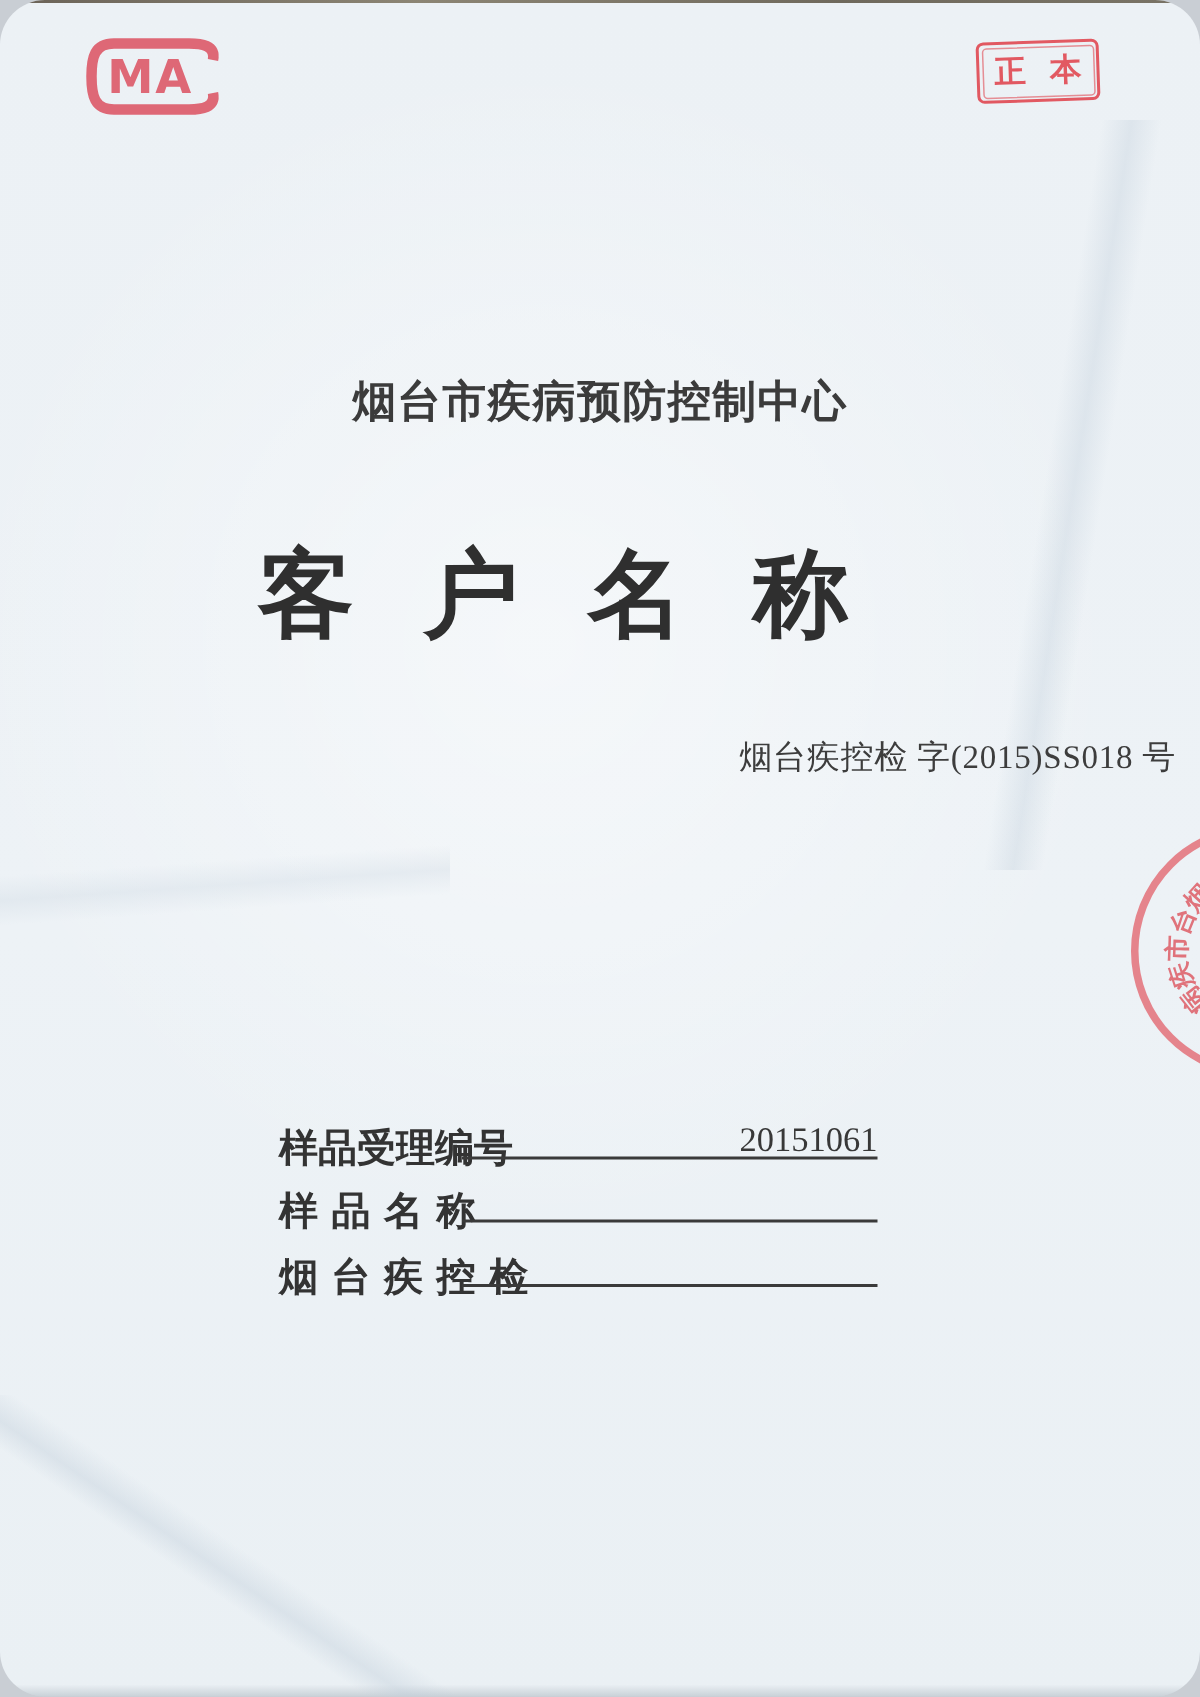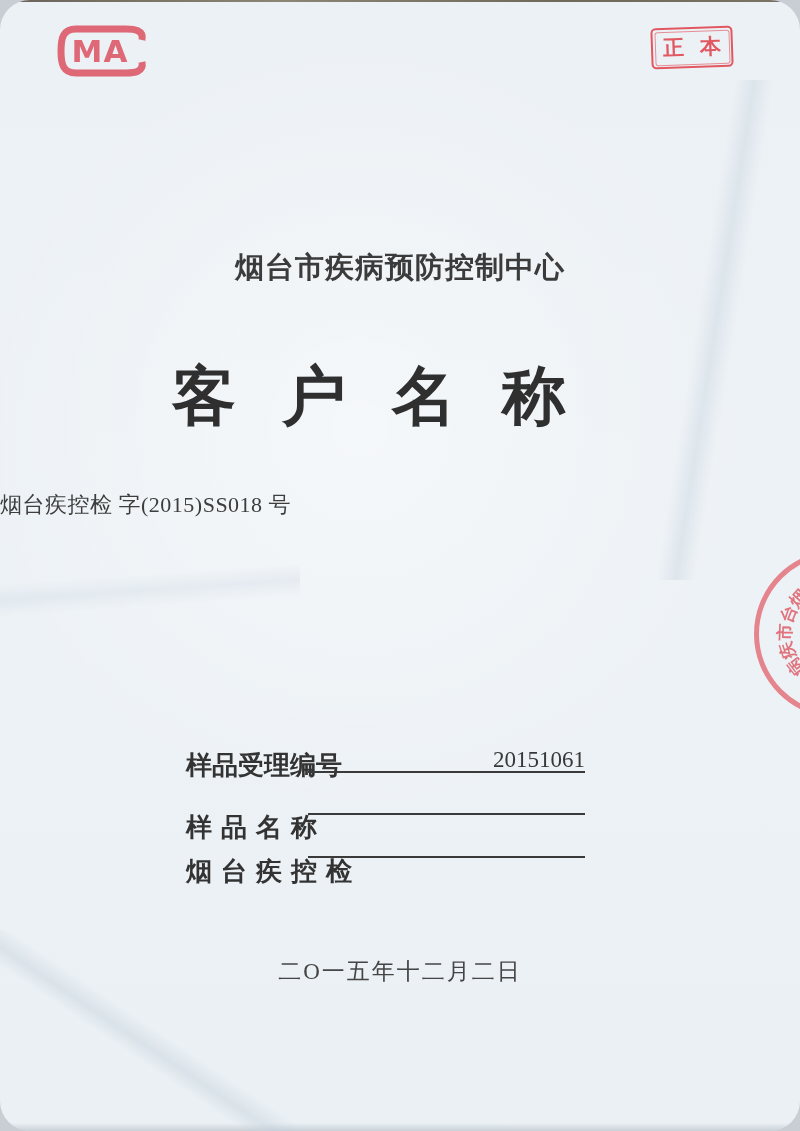--- a/index.html
+++ b/index.html
@@ -49,37 +49,37 @@
 
   
   .org-title{left:0;right:0;top:221px;text-align:center;
     font-size:29px;font-weight:600;color:#3b3b3b;letter-spacing:1px;margin-top:27px;}
 
   
   .report-title{left:172px;top:362px;font-size:64px;font-weight:bold;
     color:#2f2f2f;letter-spacing:46px;white-space:nowrap;line-height:1.1;}
 
   
-  .doc-number{left:0;right:0;top:490px;text-align:left;
+  .doc-number{left:0;right:16px;top:490px;text-align:right;
     font-size:22px;color:#3d3d3d;letter-spacing:.5px;}
 
   
   .seal{left:754px;top:550px;width:158px;height:158px;border-radius:50%;
     border:5px solid rgba(226,95,104,.75);}
   .seal span{position:absolute;left:50%;top:50%;font-size:17px;font-weight:600;
     color:rgba(220,82,92,.8);}
   .seal .c0{transform:translate(-50%,-50%) rotate(-48deg) translate(0,-53px);}
   .seal .c1{transform:translate(-50%,-50%) rotate(-68deg) translate(0,-53px);}
   .seal .c2{transform:translate(-50%,-50%) rotate(-88deg) translate(0,-53px);}
   .seal .c3{transform:translate(-50%,-50%) rotate(-108deg) translate(0,-53px);}
   .seal .c4{transform:translate(-50%,-50%) rotate(-128deg) translate(0,-53px);}
 
   
   .field-label{left:186px;font-size:26px;font-weight:bold;color:#333;white-space:nowrap;}
-  .field-label.spaced{letter-spacing:9px;margin-top:20px;}
+  .field-label.spaced{letter-spacing:9px;}
   .field-line{left:308px;width:277px;height:2px;background:#3a3a3a;}
   .field-value{left:308px;width:277px;text-align:right;font-size:23px;color:#383838;white-space:nowrap;}
 
   .lbl1{top:748px;} .val1{top:747px;} .lin1{top:771px;}
   .lbl2{top:790px;} .val2{top:789px;} .lin2{top:813px;}
   .lbl3{top:834px;} .val3{top:832px;} .lin3{top:856px;}
 
   
   .date-line{left:0;right:0;top:956px;text-align:center;
     font-size:23px;color:#454545;letter-spacing:2px;}
@@ -124,15 +124,14 @@
   <div class="abs field-label lbl1">样品受理编号</div>
   <div class="abs field-value val1">20151061</div>
   <div class="abs field-line lin1"></div>
 
   <div class="abs field-label spaced lbl2">样品名称</div>
   <div class="abs field-line lin2"></div>
 
   <div class="abs field-label spaced lbl3">烟台疾控检</div>
   <div class="abs field-line lin3"></div>
 
-  <div class="abs date-line">二O一五年十二月二日</div>
 
 </div>
 
 </body></html>

